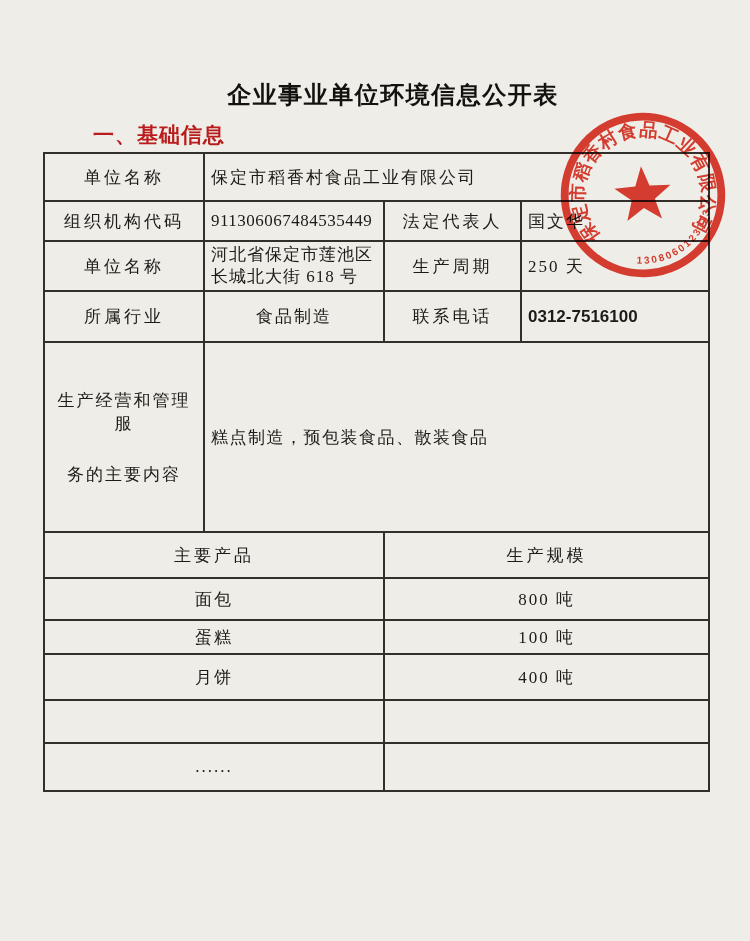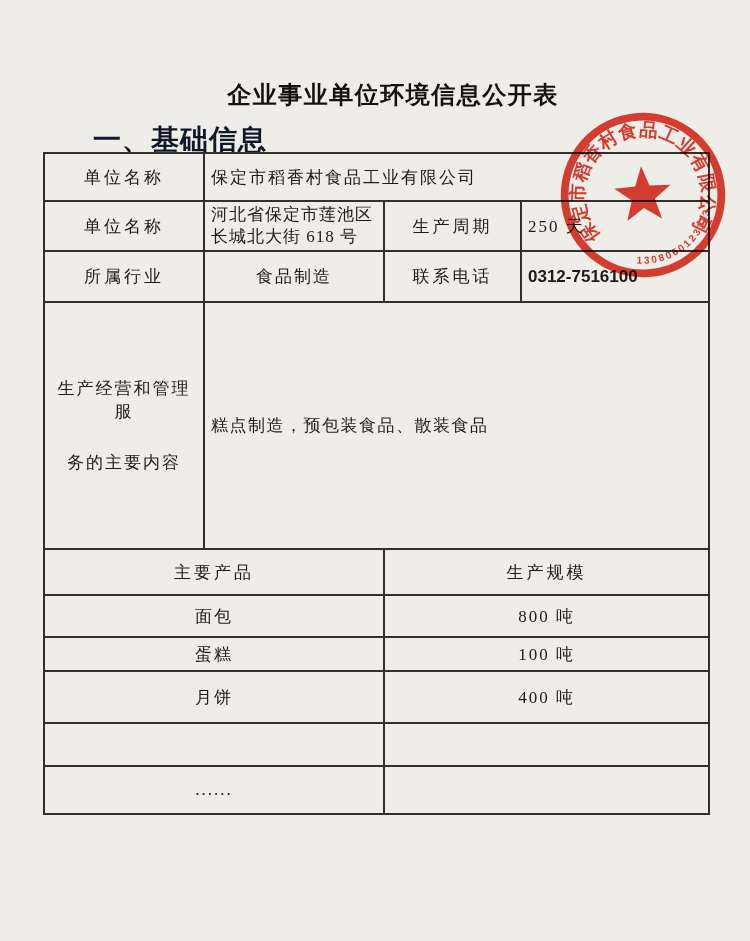--- a/index.html
+++ b/index.html
@@ -27,23 +27,23 @@
     font-size: 24px;
     letter-spacing: 1.5px;
     color: #141210;
     padding-left: 36px;
   }
   .section-heading {
     position: absolute;
     top: 121px; left: 93px;
     font-family: Liberation Mono, monospace;
     font-weight: 700;
-    font-size: 28px;
+    font-size: 21px;
     letter-spacing: 1px;
-    color: #0f172a;
+    color: #b91c1c;
   }
   table.main {
     position: absolute;
     top: 152px; left: 43px;
     width: 665px;
     border-collapse: collapse;
     table-layout: fixed;
   }
   table.main td {
     border: 2px solid #33302c;
@@ -107,55 +107,61 @@
       <col style="width:160px">
         <col style="width:180px">
         <col style="width:137px">
         <col style="width:188px">
     </colgroup>
     <tbody>
       <tr style="height:48px">
         <td class="lbl">单位名称</td>
         <td class="val" colspan="3">保定市稻香村食品工业有限公司</td>
       </tr>
+      <tr style="height:40px">
+        <td class="lbl">组织机构代码</td>
+        <td class="val code-val">911306067484535449</td>
+        <td class="lbl">法定代表人</td>
+        <td class="val">国文华</td>
+      </tr>
       <tr style="height:45px">
         <td class="lbl">单位名称</td>
         <td class="val">
           <div class="addr-line">河北省保定市莲池区</div>
           <div class="addr-line">长城北大街 618 号</div>
         </td>
         <td class="lbl">生产周期</td>
         <td class="val cycle-val">250 天</td>
       </tr>
       <tr style="height:51px">
         <td class="lbl">所属行业</td>
         <td class="ctr">食品制造</td>
         <td class="lbl">联系电话</td>
         <td class="val phone-val">0312-7516100</td>
       </tr>
-      <tr style="height:247px">
+      <tr style="height:190px">
         <td class="scope-lbl">
           <div class="scope-line1">生产经营和管理服</div>
           <div>务的主要内容</div>
         </td>
         <td class="scope-val val" colspan="3">糕点制造，预包装食品、散装食品</td>
       </tr>
       <tr style="height:46px">
         <td class="prod-hdr" colspan="2">主要产品</td>
         <td class="prod-hdr" colspan="2">生产规模</td>
       </tr>
       <tr style="height:42px">
         <td class="prod-cell" colspan="2">面包</td>
         <td class="prod-cell" colspan="2">800 吨</td>
       </tr>
       <tr style="height:34px">
         <td class="prod-cell" colspan="2">蛋糕</td>
         <td class="prod-cell" colspan="2">100 吨</td>
       </tr>
-      <tr style="height:52px">
+      <tr style="height:46px">
         <td class="prod-cell" colspan="2">月饼</td>
         <td class="prod-cell" colspan="2">400 吨</td>
       </tr>
       <tr style="height:43px">
         <td class="prod-cell" colspan="2"></td>
         <td class="prod-cell" colspan="2"></td>
       </tr>
       <tr style="height:48px">
         <td class="dots-cell" colspan="2">......</td>
         <td class="prod-cell" colspan="2"></td>

